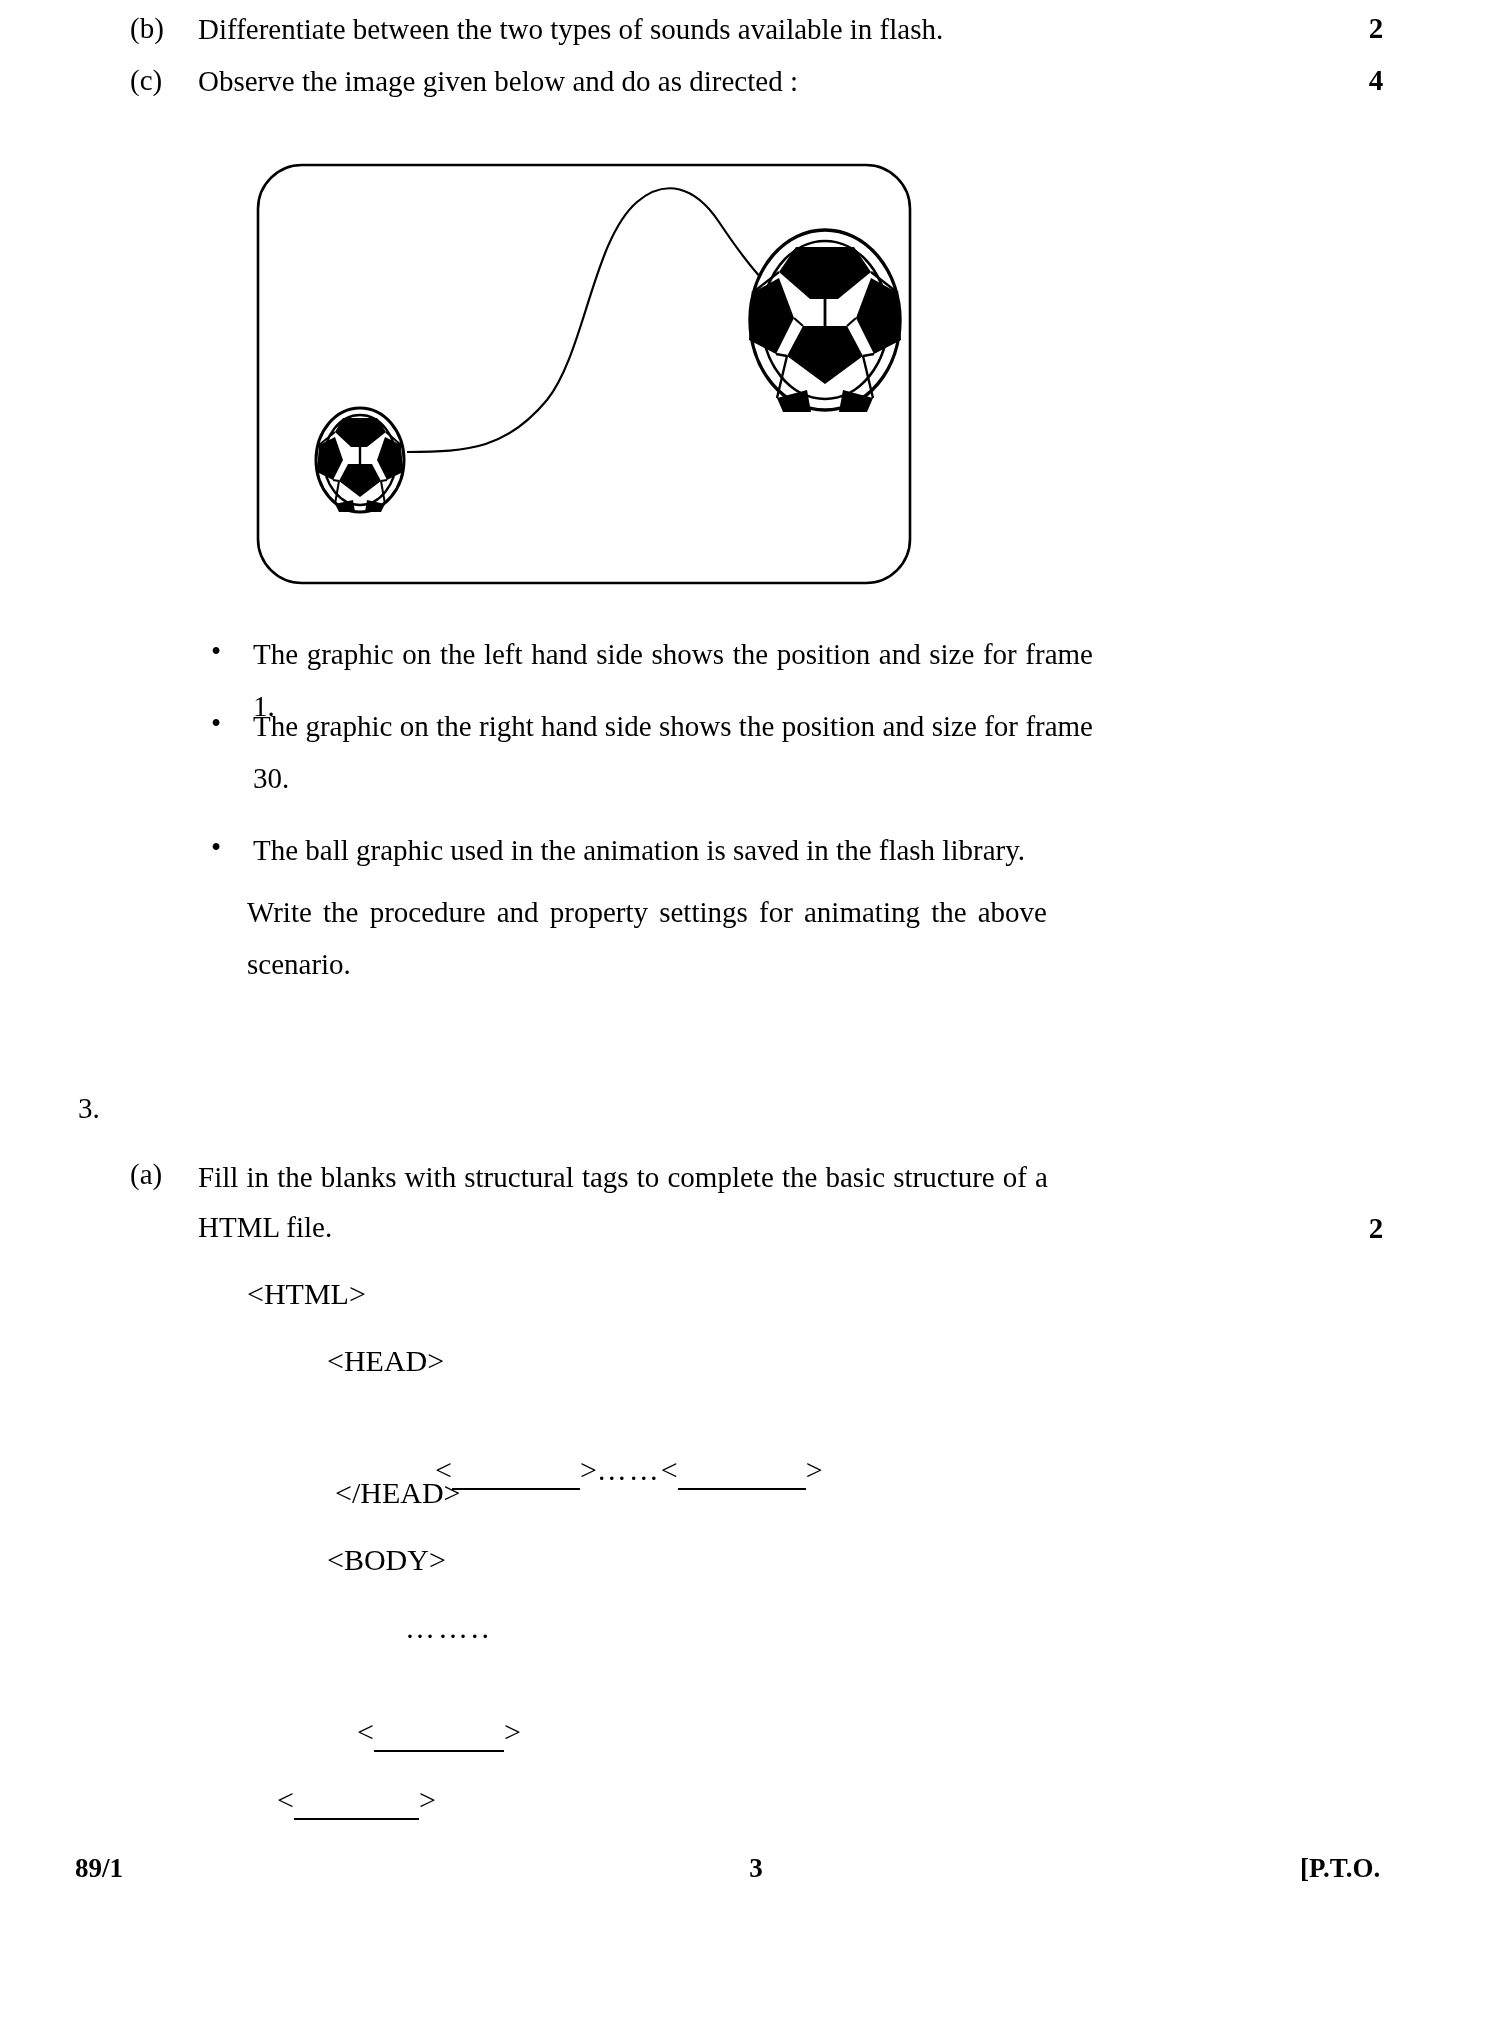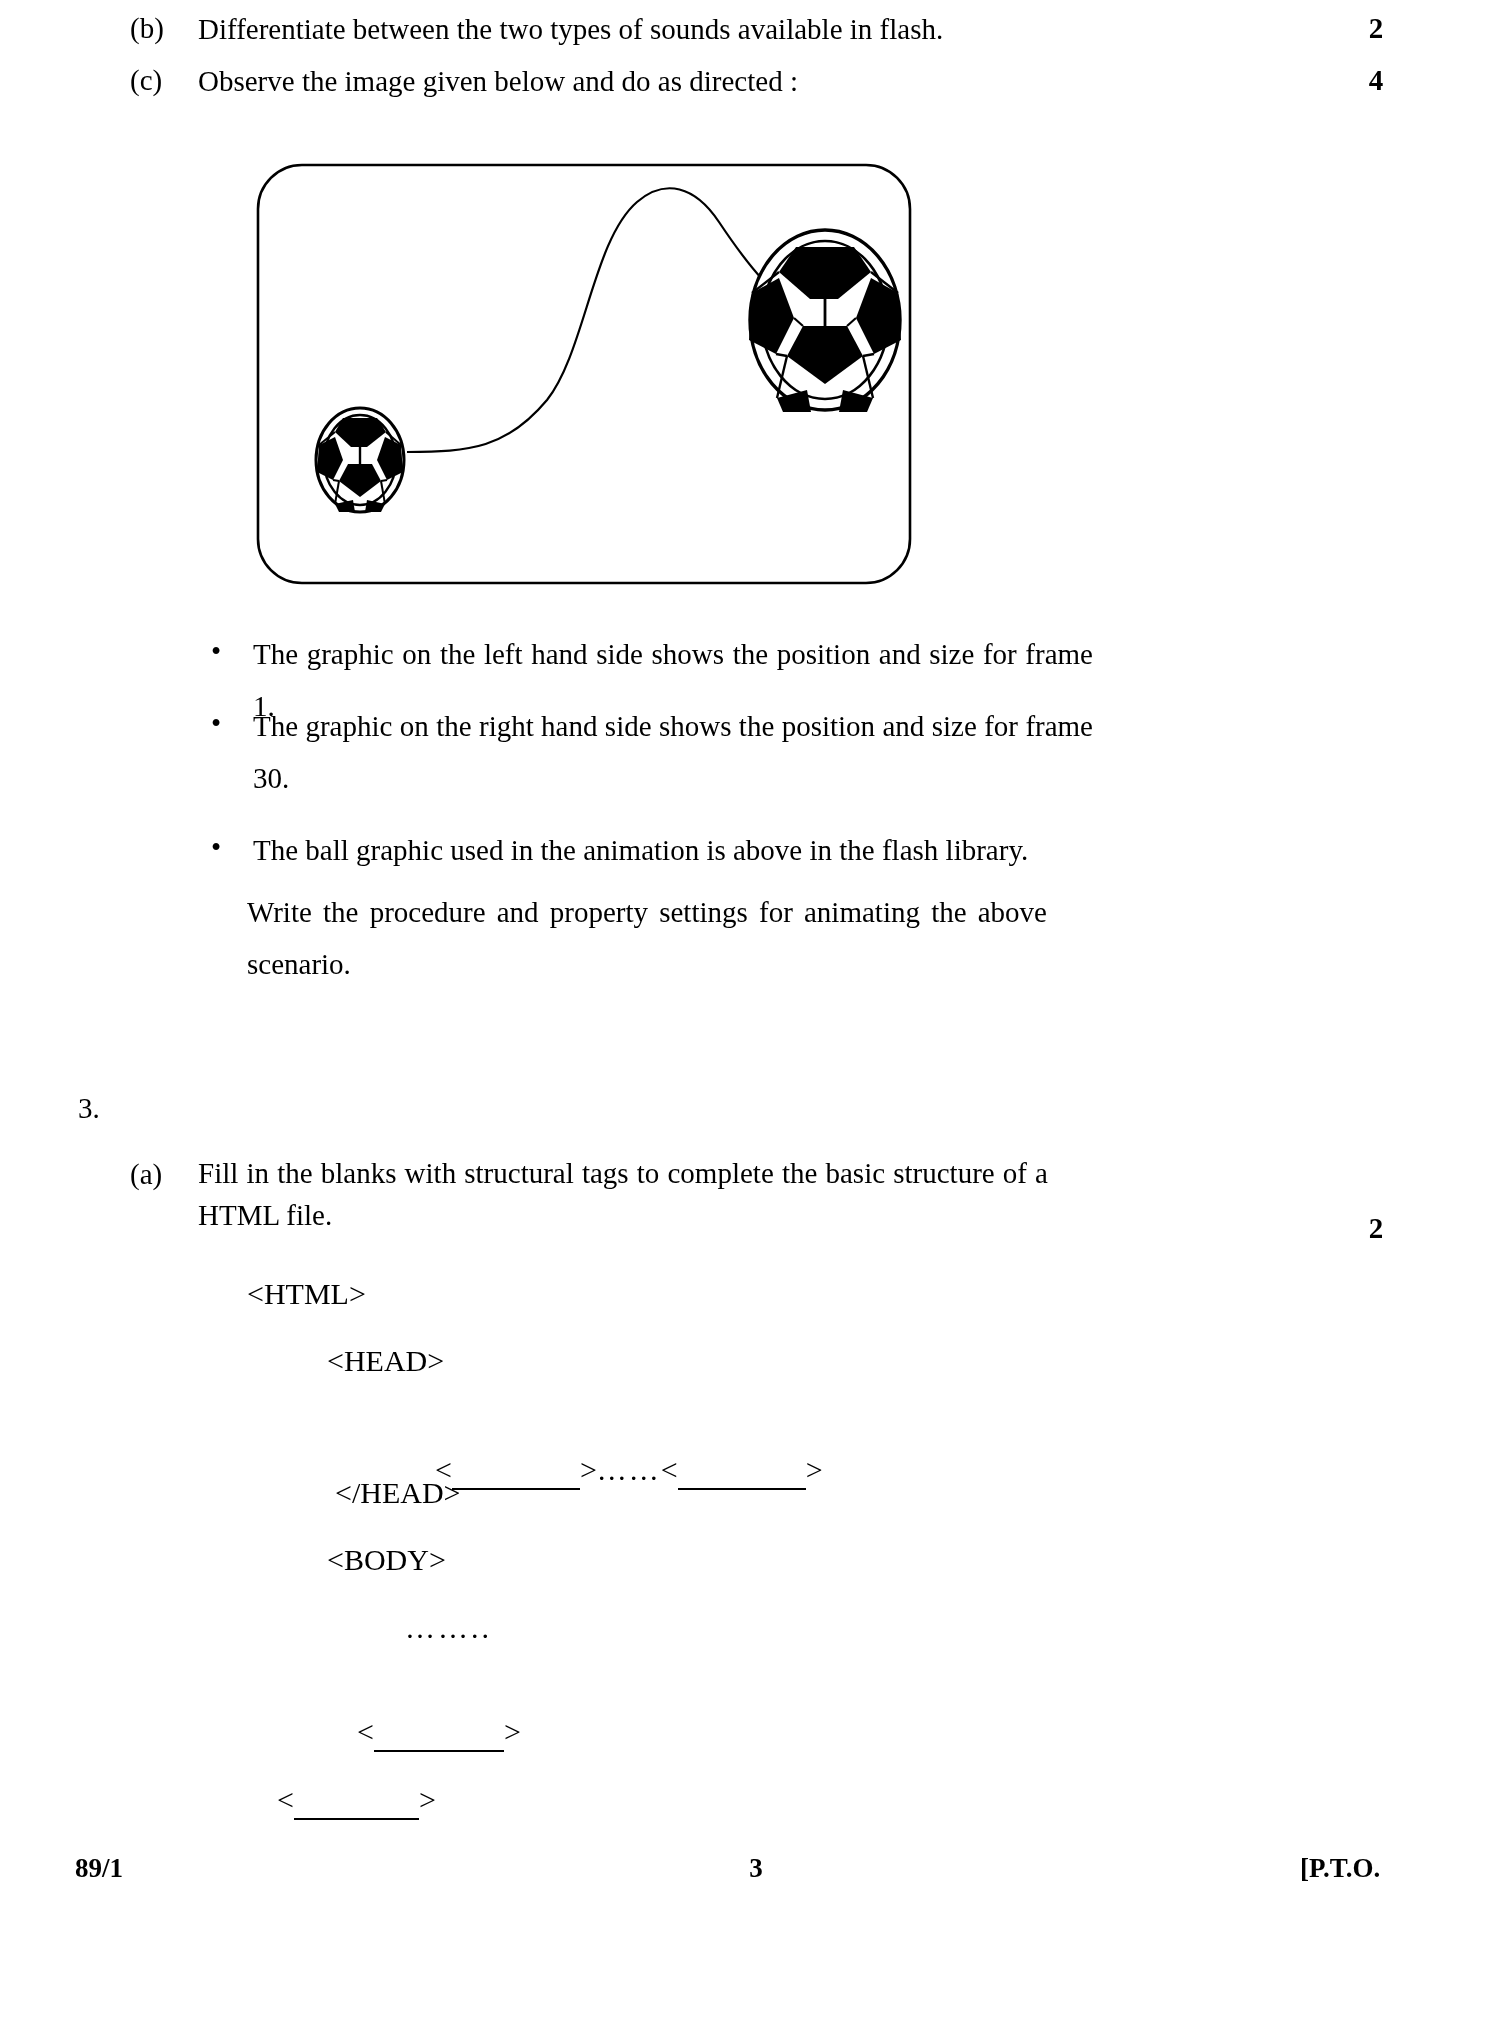--- a/index.html
+++ b/index.html
@@ -197,32 +197,32 @@
     <div class="bullet-text" style="width:840px;">The graphic on the left hand side shows the position and size for frame 1.</div>
   </div>
 
   <div class="bullet-row" style="left:193px; top:700px; width:900px;">
     <div class="bullet-dot">•</div>
     <div class="bullet-text" style="width:840px;">The graphic on the right hand side shows the position and size for frame 30.</div>
   </div>
 
   <div class="bullet-row" style="left:193px; top:824px; width:900px;">
     <div class="bullet-dot">•</div>
-    <div class="bullet-text" style="width:840px;">The ball graphic used in the animation is above in the flash library.</div>
+    <div class="bullet-text" style="width:840px;">The ball graphic used in the animation is saved in the flash library.</div>
   </div>
 
   <div class="body-text" style="position:absolute; left:247px; top:886px; width:800px; line-height:52px; text-align:justify;">Write the procedure and property settings for animating the above scenario.</div>
 
   <div class="qrow" style="left:78px; top:1086px; width:1160px;">
     <div class="qnum">3.</div>
   </div>
 
   <div class="qrow" style="left:130px; top:1152px; width:1160px;">
     <div class="label">(a)</div>
-    <div class="body-text" style="width:850px; line-height:42px;">Fill in the blanks with structural tags to complete the basic structure of a HTML file.</div>
+    <div class="body-text" style="width:850px; line-height:50px;">Fill in the blanks with structural tags to complete the basic structure of a HTML file.</div>
   </div>
   <div class="marks" style="left:1356px; top:1206px;">2</div>
 
   <div class="code-line" style="left:247px; top:1274px;">&lt;HTML&gt;</div>
 
   <div class="code-line" style="left:327px; top:1341px;">&lt;HEAD&gt;</div>
 
   <div class="code-line" style="left:405px; top:1410px;">
     <span>&lt;</span><span class="blank w1"></span><span>&gt;</span><span class="dots-inline">……</span><span>&lt;</span><span class="blank w2"></span><span>&gt;</span>
   </div>

